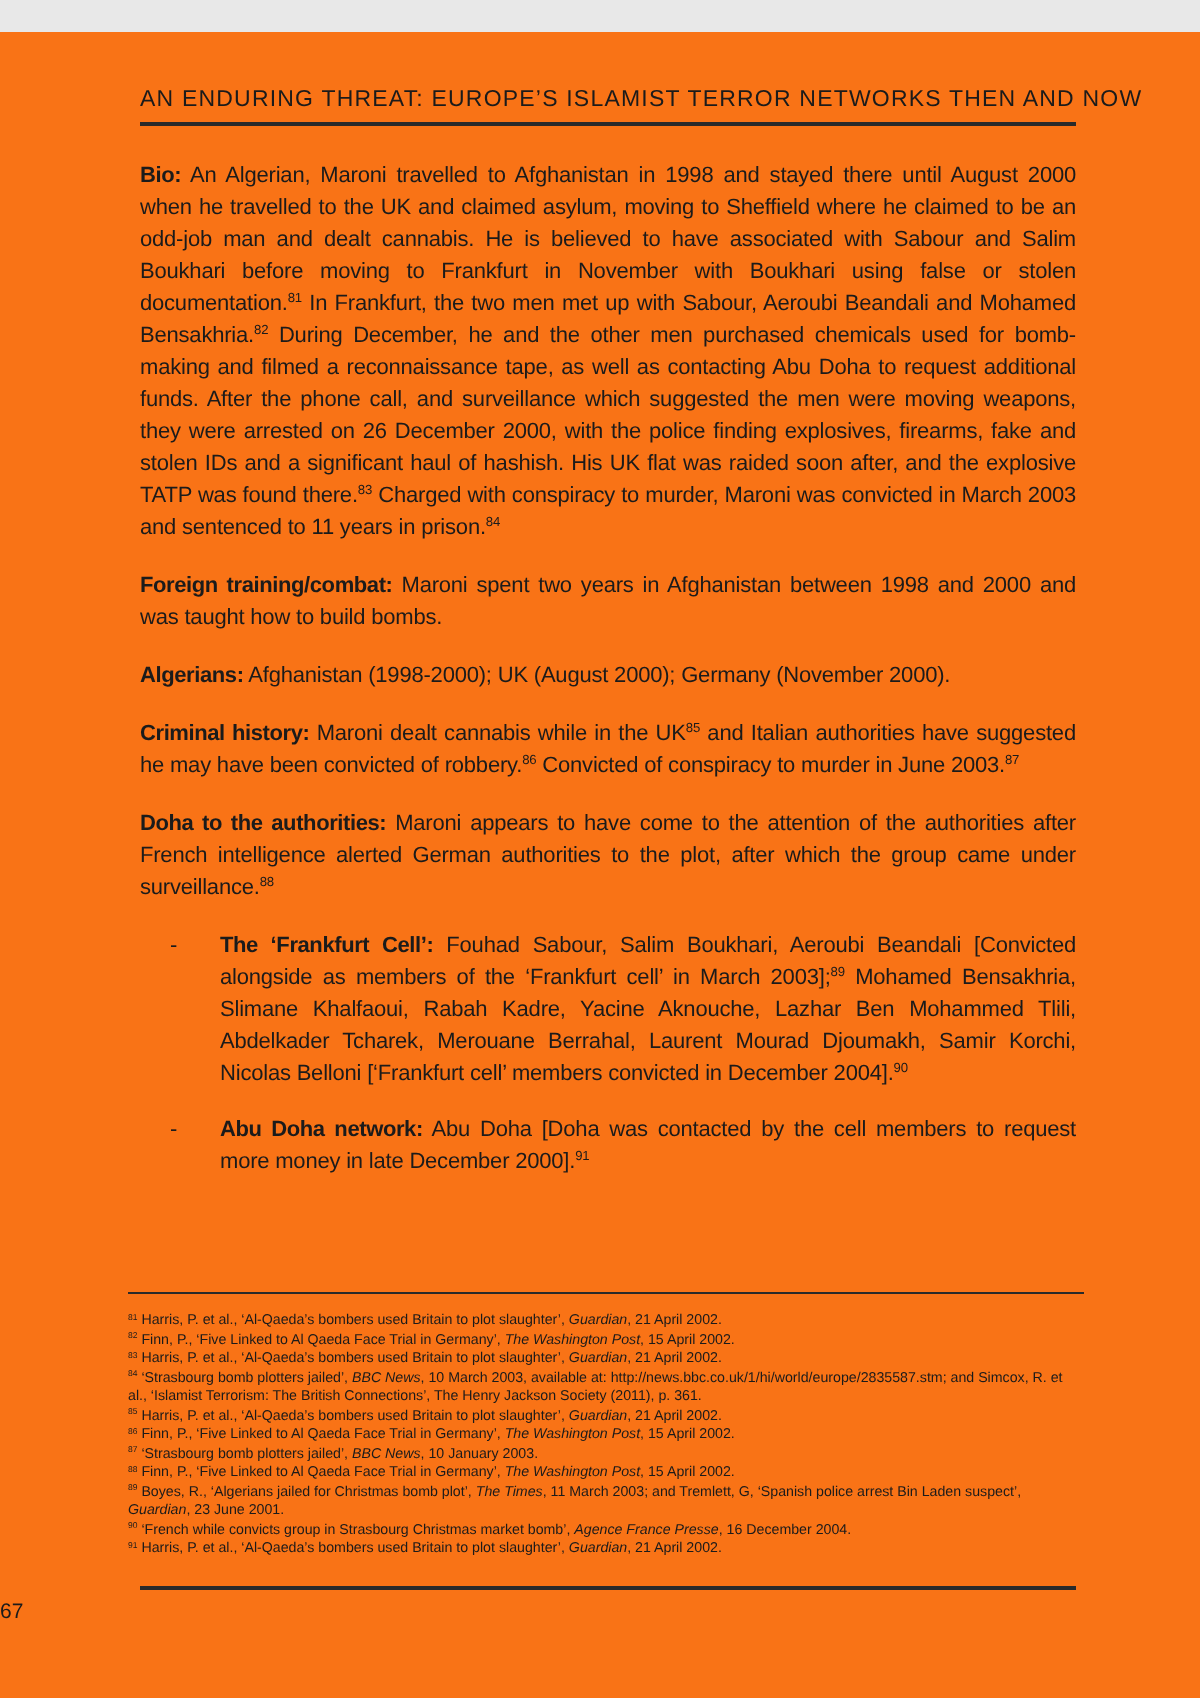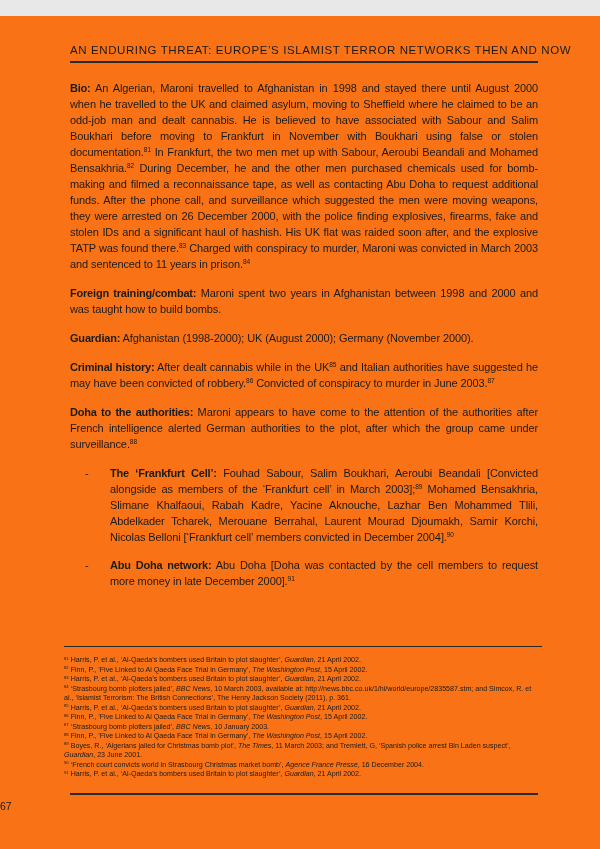--- a/index.html
+++ b/index.html
@@ -84,22 +84,22 @@
 
 <div class="page">
 
   <div class="header">
     <span>AN ENDURING THREAT: EUROPE’S ISLAMIST TERROR NETWORKS THEN AND NOW</span>
   </div>
 
   <div class="body-text">
     <p><b>Bio:</b><span> An Algerian, Maroni travelled to Afghanistan in 1998 and stayed there until August 2000 when he travelled to the UK and claimed asylum, moving to Sheffield where he claimed to be an odd-job man and dealt cannabis. He is believed to have associated with Sabour and Salim Boukhari before moving to Frankfurt in November with Boukhari using false or stolen documentation.</span><sup>81</sup><span> In Frankfurt, the two men met up with Sabour, Aeroubi Beandali and Mohamed Bensakhria.</span><sup>82</sup><span> During December, he and the other men purchased chemicals used for bomb-making and filmed a reconnaissance tape, as well as contacting Abu Doha to request additional funds. After the phone call, and surveillance which suggested the men were moving weapons, they were arrested on 26 December 2000, with the police finding explosives, firearms, fake and stolen IDs and a significant haul of hashish. His UK flat was raided soon after, and the explosive TATP was found there.</span><sup>83</sup><span> Charged with conspiracy to murder, Maroni was convicted in March 2003 and sentenced to 11 years in prison.</span><sup>84</sup></p>
     <p><b>Foreign training/combat:</b><span> Maroni spent two years in Afghanistan between 1998 and 2000 and was taught how to build bombs.</span></p>
-    <p><b>Guardian:</b><span> Afghanistan (1998-2000); UK (August 2000); Germany (November 2000).</span></p>
-    <p><b>Criminal history:</b><span> After dealt cannabis while in the UK</span><sup>85</sup><span> and Italian authorities have suggested he may have been convicted of robbery.</span><sup>86</sup><span> Convicted of conspiracy to murder in June 2003.</span><sup>87</sup></p>
+    <p><b>Algerians:</b><span> Afghanistan (1998-2000); UK (August 2000); Germany (November 2000).</span></p>
+    <p><b>Criminal history:</b><span> Maroni dealt cannabis while in the UK</span><sup>85</sup><span> and Italian authorities have suggested he may have been convicted of robbery.</span><sup>86</sup><span> Convicted of conspiracy to murder in June 2003.</span><sup>87</sup></p>
     <p><b>Doha to the authorities:</b><span> Maroni appears to have come to the attention of the authorities after French intelligence alerted German authorities to the plot, after which the group came under surveillance.</span><sup>88</sup></p>
 
     <div>
       <div class="bullet-row">
         <span class="bullet-dash">-</span>
         <p><b>The ‘Frankfurt Cell’:</b><span> Fouhad Sabour, Salim Boukhari, Aeroubi Beandali [Convicted alongside as members of the ‘Frankfurt cell’ in March 2003];</span><sup>89</sup><span> Mohamed Bensakhria, Slimane Khalfaoui, Rabah Kadre, Yacine Aknouche, Lazhar Ben Mohammed Tlili, Abdelkader Tcharek, Merouane Berrahal, Laurent Mourad Djoumakh, Samir Korchi, Nicolas Belloni [‘Frankfurt cell’ members convicted in December 2004].</span><sup>90</sup></p>
       </div>
       <div class="bullet-row">
         <span class="bullet-dash">-</span>
         <p><b>Abu Doha network:</b><span> Abu Doha [Doha was contacted by the cell members to request more money in late December 2000].</span><sup>91</sup></p>
@@ -110,20 +110,20 @@
   <div class="footnotes">
     <p class="footnote"><sup>81</sup><span> Harris, P. et al., ‘Al-Qaeda’s bombers used Britain to plot slaughter’, </span><i>Guardian</i><span>, 21 April 2002.</span></p>
     <p class="footnote"><sup>82</sup><span> Finn, P., ‘Five Linked to Al Qaeda Face Trial in Germany’, </span><i>The Washington Post</i><span>, 15 April 2002.</span></p>
     <p class="footnote"><sup>83</sup><span> Harris, P. et al., ‘Al-Qaeda’s bombers used Britain to plot slaughter’, </span><i>Guardian</i><span>, 21 April 2002.</span></p>
     <p class="footnote"><sup>84</sup><span> ‘Strasbourg bomb plotters jailed’, </span><i>BBC News</i><span>, 10 March 2003, available at: http://news.bbc.co.uk/1/hi/world/europe/2835587.stm; and Simcox, R. et al., ‘Islamist Terrorism: The British Connections’, The Henry Jackson Society (2011), p. 361.</span></p>
     <p class="footnote"><sup>85</sup><span> Harris, P. et al., ‘Al-Qaeda’s bombers used Britain to plot slaughter’, </span><i>Guardian</i><span>, 21 April 2002.</span></p>
     <p class="footnote"><sup>86</sup><span> Finn, P., ‘Five Linked to Al Qaeda Face Trial in Germany’, </span><i>The Washington Post</i><span>, 15 April 2002.</span></p>
     <p class="footnote"><sup>87</sup><span> ‘Strasbourg bomb plotters jailed’, </span><i>BBC News</i><span>, 10 January 2003.</span></p>
     <p class="footnote"><sup>88</sup><span> Finn, P., ‘Five Linked to Al Qaeda Face Trial in Germany’, </span><i>The Washington Post</i><span>, 15 April 2002.</span></p>
     <p class="footnote"><sup>89</sup><span> Boyes, R., ‘Algerians jailed for Christmas bomb plot’, </span><i>The Times</i><span>, 11 March 2003; and Tremlett, G, ‘Spanish police arrest Bin Laden suspect’, </span><i>Guardian</i><span>, 23 June 2001.</span></p>
-    <p class="footnote"><sup>90</sup><span> ‘French court convicts world in Strasbourg Christmas market bomb’, </span><i>Agence France Presse</i><span>, 16 December 2004.</span></p>
+    <p class="footnote"><sup>90</sup><span> ‘French while convicts group in Strasbourg Christmas market bomb’, </span><i>Agence France Presse</i><span>, 16 December 2004.</span></p>
     <p class="footnote"><sup>91</sup><span> Harris, P. et al., ‘Al-Qaeda’s bombers used Britain to plot slaughter’, </span><i>Guardian</i><span>, 21 April 2002.</span></p>
   </div>
 
   <div class="footer-rule"></div>
   <div class="page-number">67</div>
 
 </div>
 
 </body></html>

